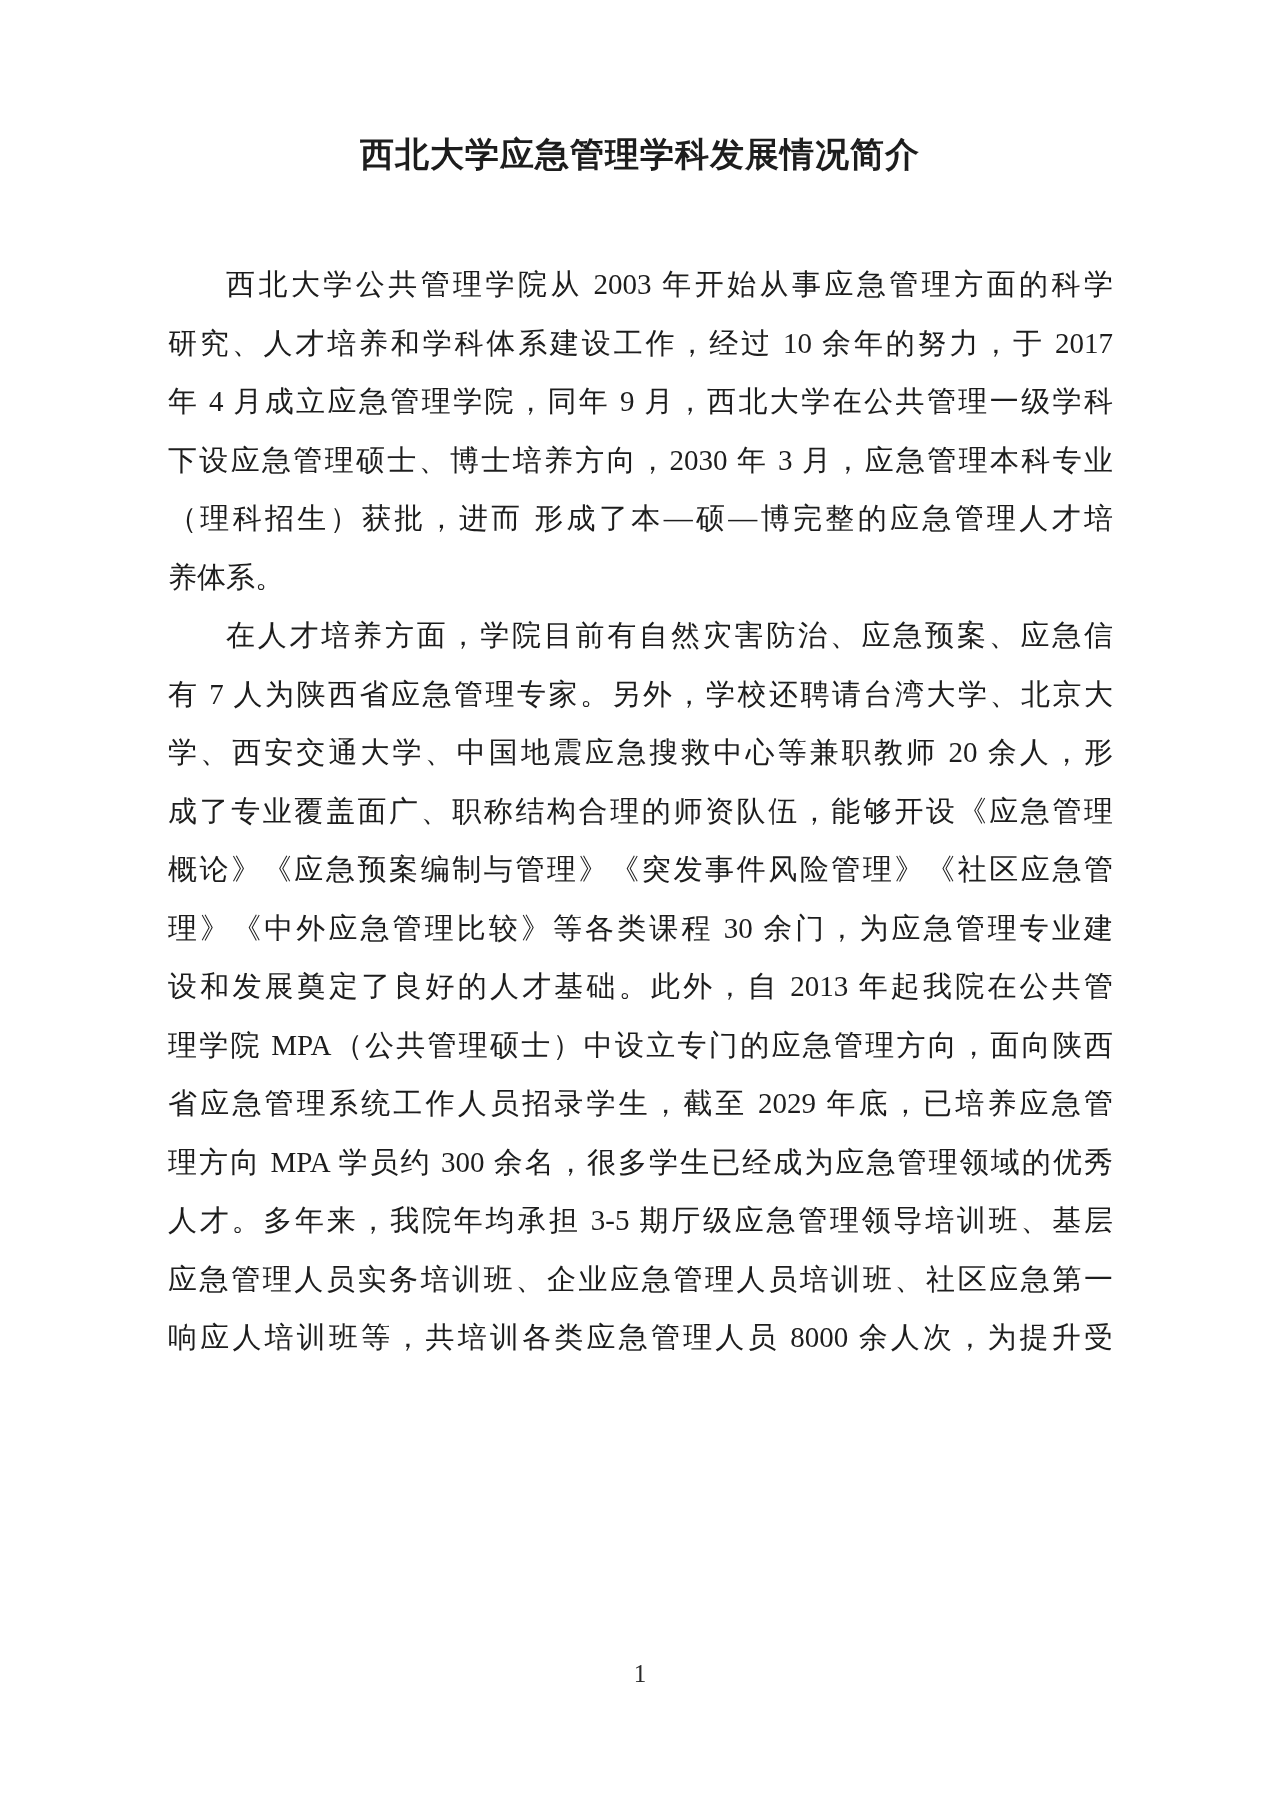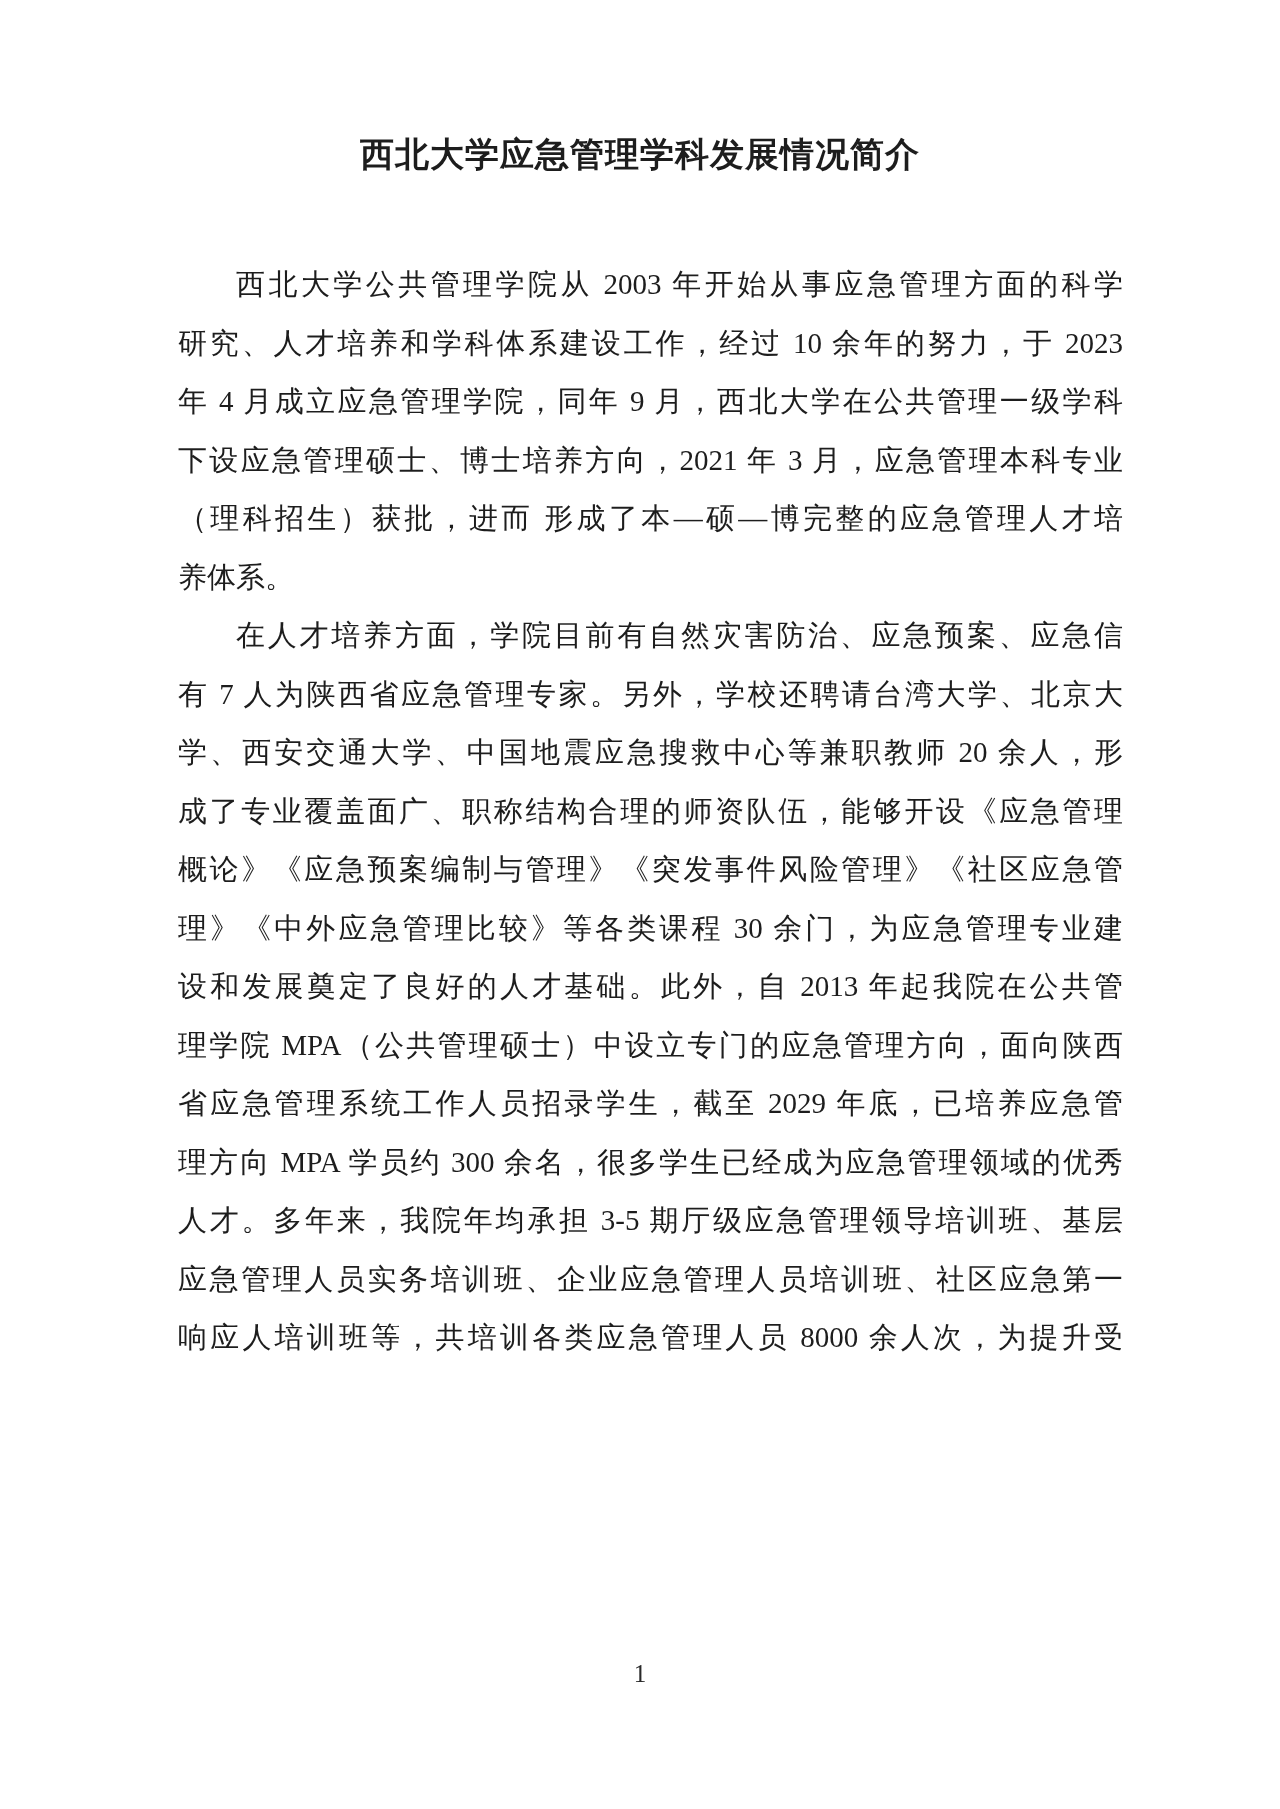--- a/index.html
+++ b/index.html
@@ -23,21 +23,21 @@
     width: 100%;
     text-align: center;
     font-size: 34px;
     font-weight: bold;
     letter-spacing: 1px;
     white-space: nowrap;
   }
   .doc-body {
     position: absolute;
     top: 255px;
-    left: 178px;
+    left: 168px;
     width: 945px;
   }
   .paragraph {
     margin: 0;
     padding: 0;
   }
   .line {
     font-size: 29px;
     line-height: 58.5px;
     height: 58.5px;
@@ -66,23 +66,23 @@
 </style>
 </head>
 <body>
 
 <div class="page">
   <div class="doc-title">西北大学应急管理学科发展情况简介</div>
 
   <div class="doc-body">
       <div class="paragraph">
         <div class="line first">西北大学公共管理学院从 2003 年开始从事应急管理方面的科学</div>
-        <div class="line">研究、人才培养和学科体系建设工作，经过 10 余年的努力，于 2023</div>
+        <div class="line">研究、人才培养和学科体系建设工作，经过 10 余年的努力，于 2017</div>
         <div class="line">年 4 月成立应急管理学院，同年 9 月，西北大学在公共管理一级学科</div>
-        <div class="line">下设应急管理硕士、博士培养方向，2021 年 3 月，应急管理本科专业</div>
+        <div class="line">下设应急管理硕士、博士培养方向，2030 年 3 月，应急管理本科专业</div>
         <div class="line">（理科招生）获批，进而 形成了本—硕—博完整的应急管理人才培</div>
         <div class="line last">养体系。</div>
       </div>
       <div class="paragraph">
         <div class="line first">在人才培养方面，学院目前有自然灾害防治、应急预案、应急信</div>
         <div class="line">有 7 人为陕西省应急管理专家。另外，学校还聘请台湾大学、北京大</div>
         <div class="line">学、西安交通大学、中国地震应急搜救中心等兼职教师 20 余人，形</div>
         <div class="line">成了专业覆盖面广、职称结构合理的师资队伍，能够开设《应急管理</div>
         <div class="line">概论》《应急预案编制与管理》《突发事件风险管理》《社区应急管</div>
         <div class="line">理》《中外应急管理比较》等各类课程 30 余门，为应急管理专业建</div>

